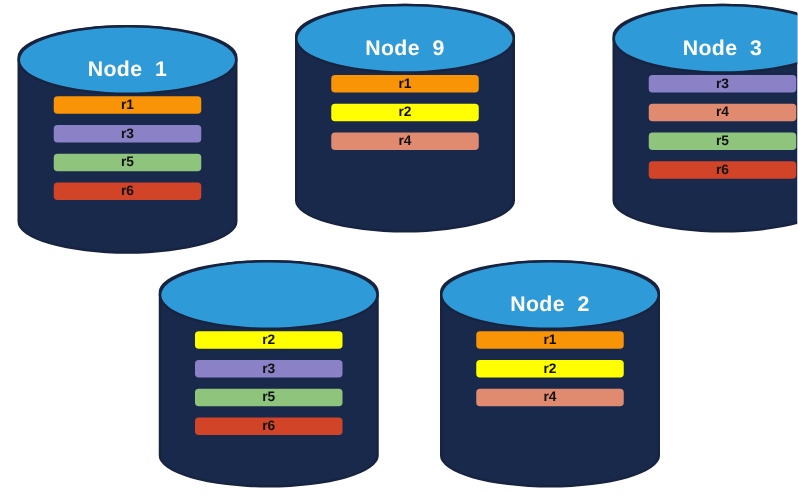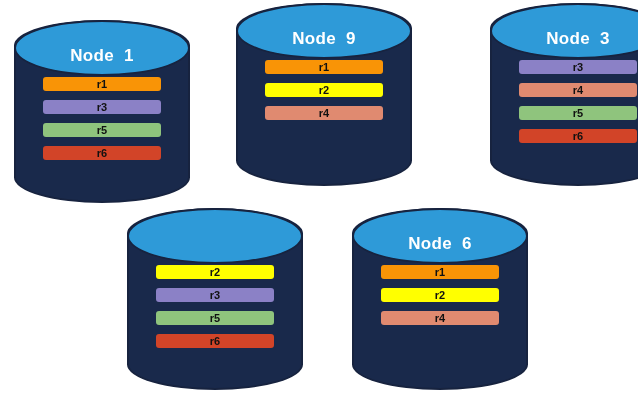--- a/index.html
+++ b/index.html
@@ -125,20 +125,20 @@
       <div class="replica-list">
         <div class="replica" style="background: rgb(255, 255, 0);">r2</div>
         <div class="replica" style="background: rgb(139, 129, 198);">r3</div>
         <div class="replica" style="background: rgb(143, 196, 125);">r5</div>
         <div class="replica" style="background: rgb(210, 68, 40);">r6</div>
       </div>
     </div>
     <div class="node" style="left: 352px; top: 208px; width: 176px; height: 182px;">
       <div class="cyl-body"></div>
       <div class="cyl-top"></div>
-      <div class="node-label">Node  6</div>
+      <div class="node-label">Node  2</div>
       <div class="replica-list">
         <div class="replica" style="background: rgb(249, 148, 6);">r1</div>
         <div class="replica" style="background: rgb(255, 255, 0);">r2</div>
         <div class="replica" style="background: rgb(224, 138, 112);">r4</div>
       </div>
     </div>
   </div>
 
 </body></html>

